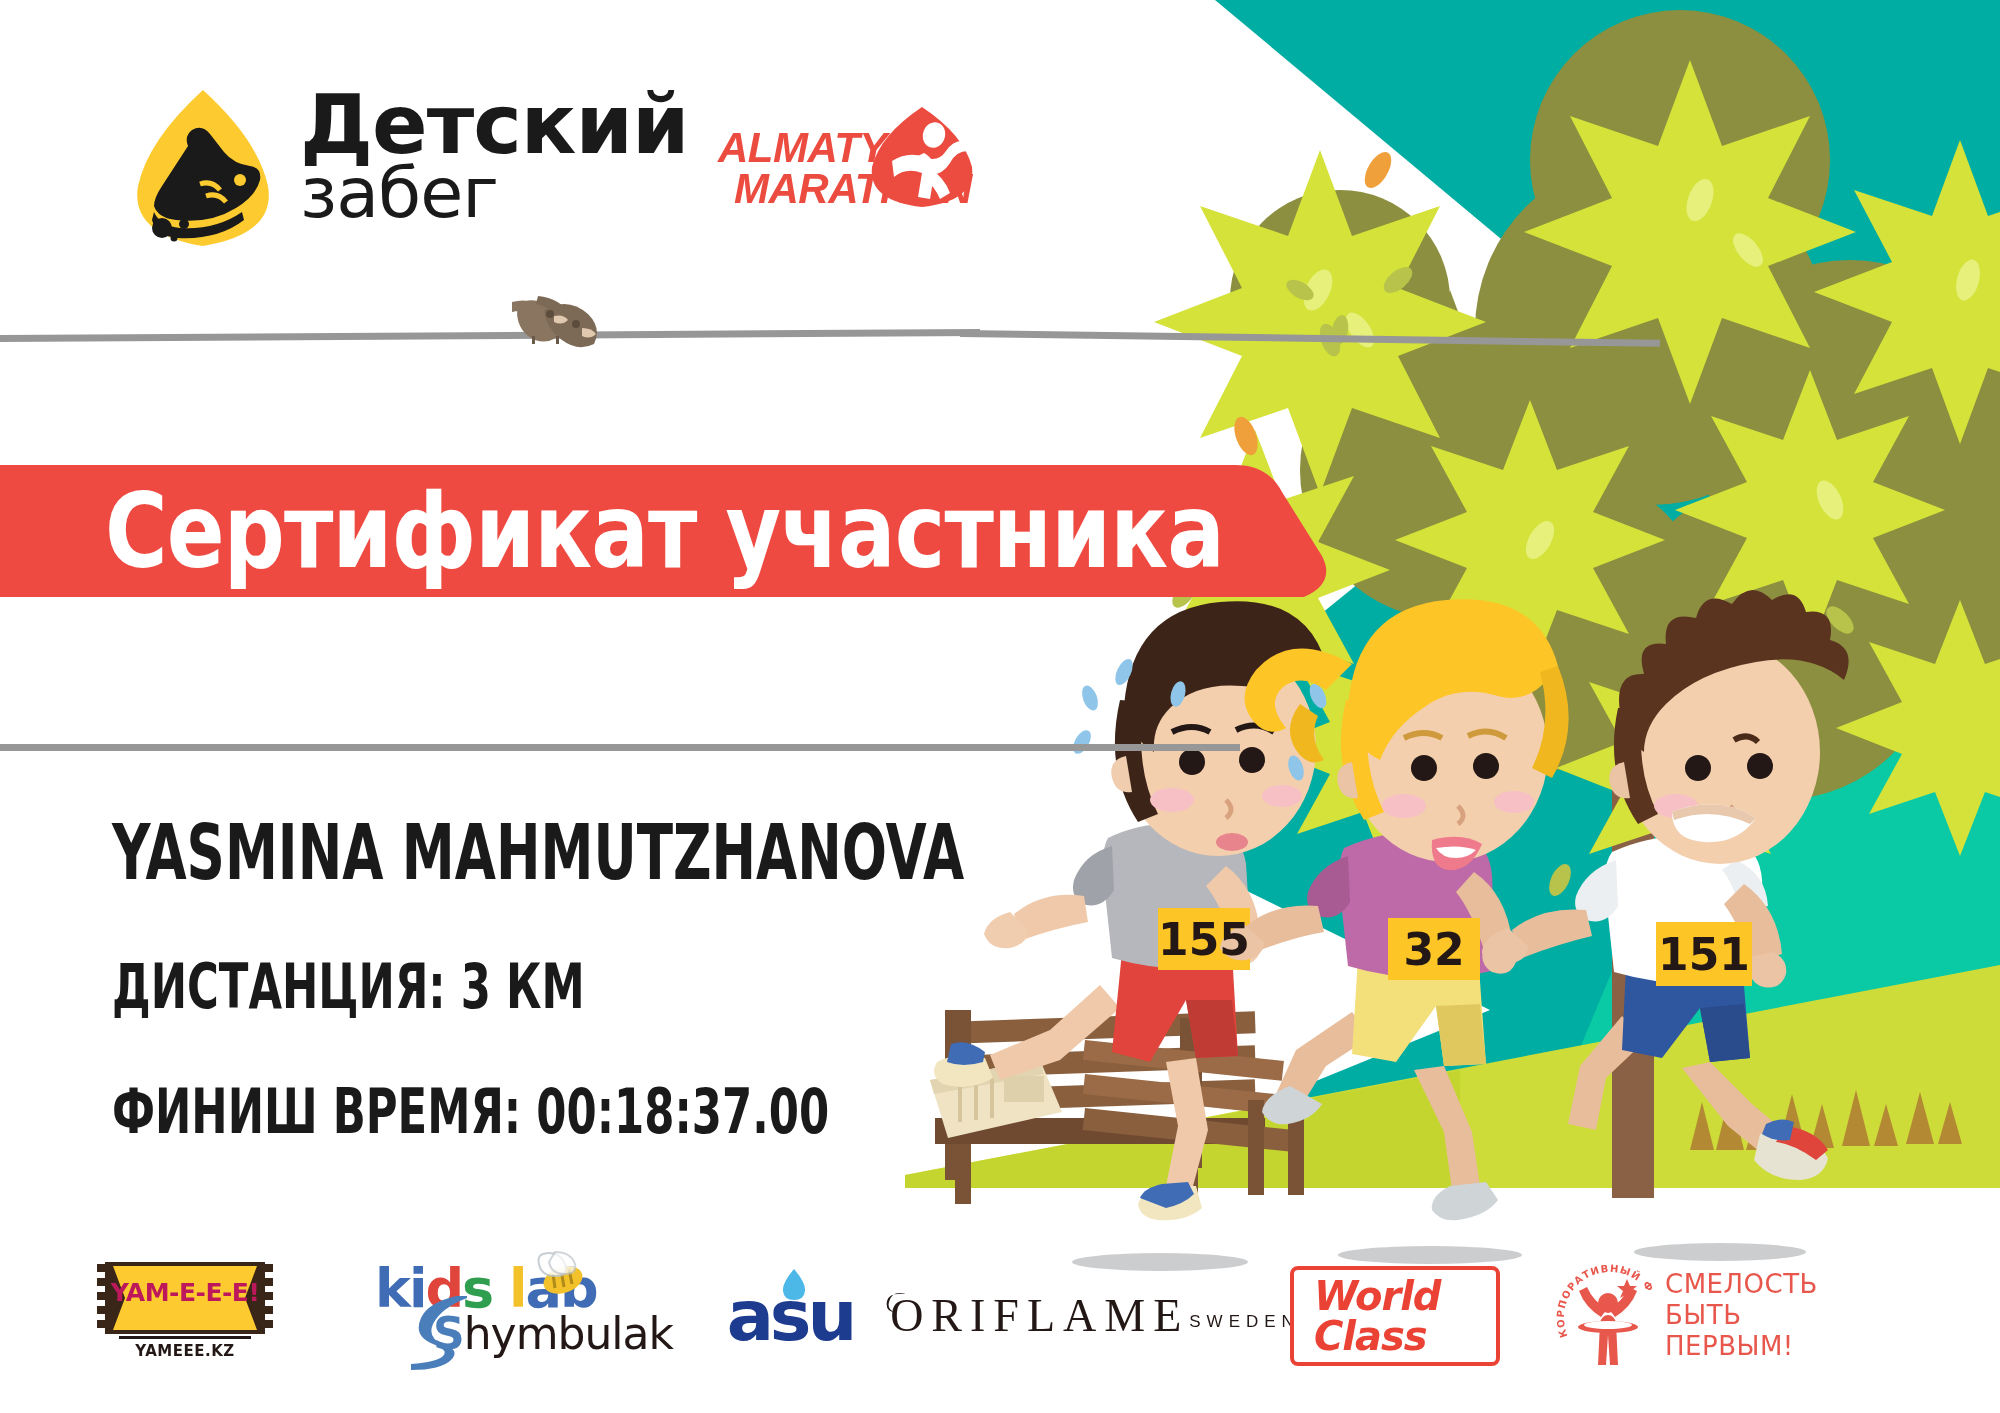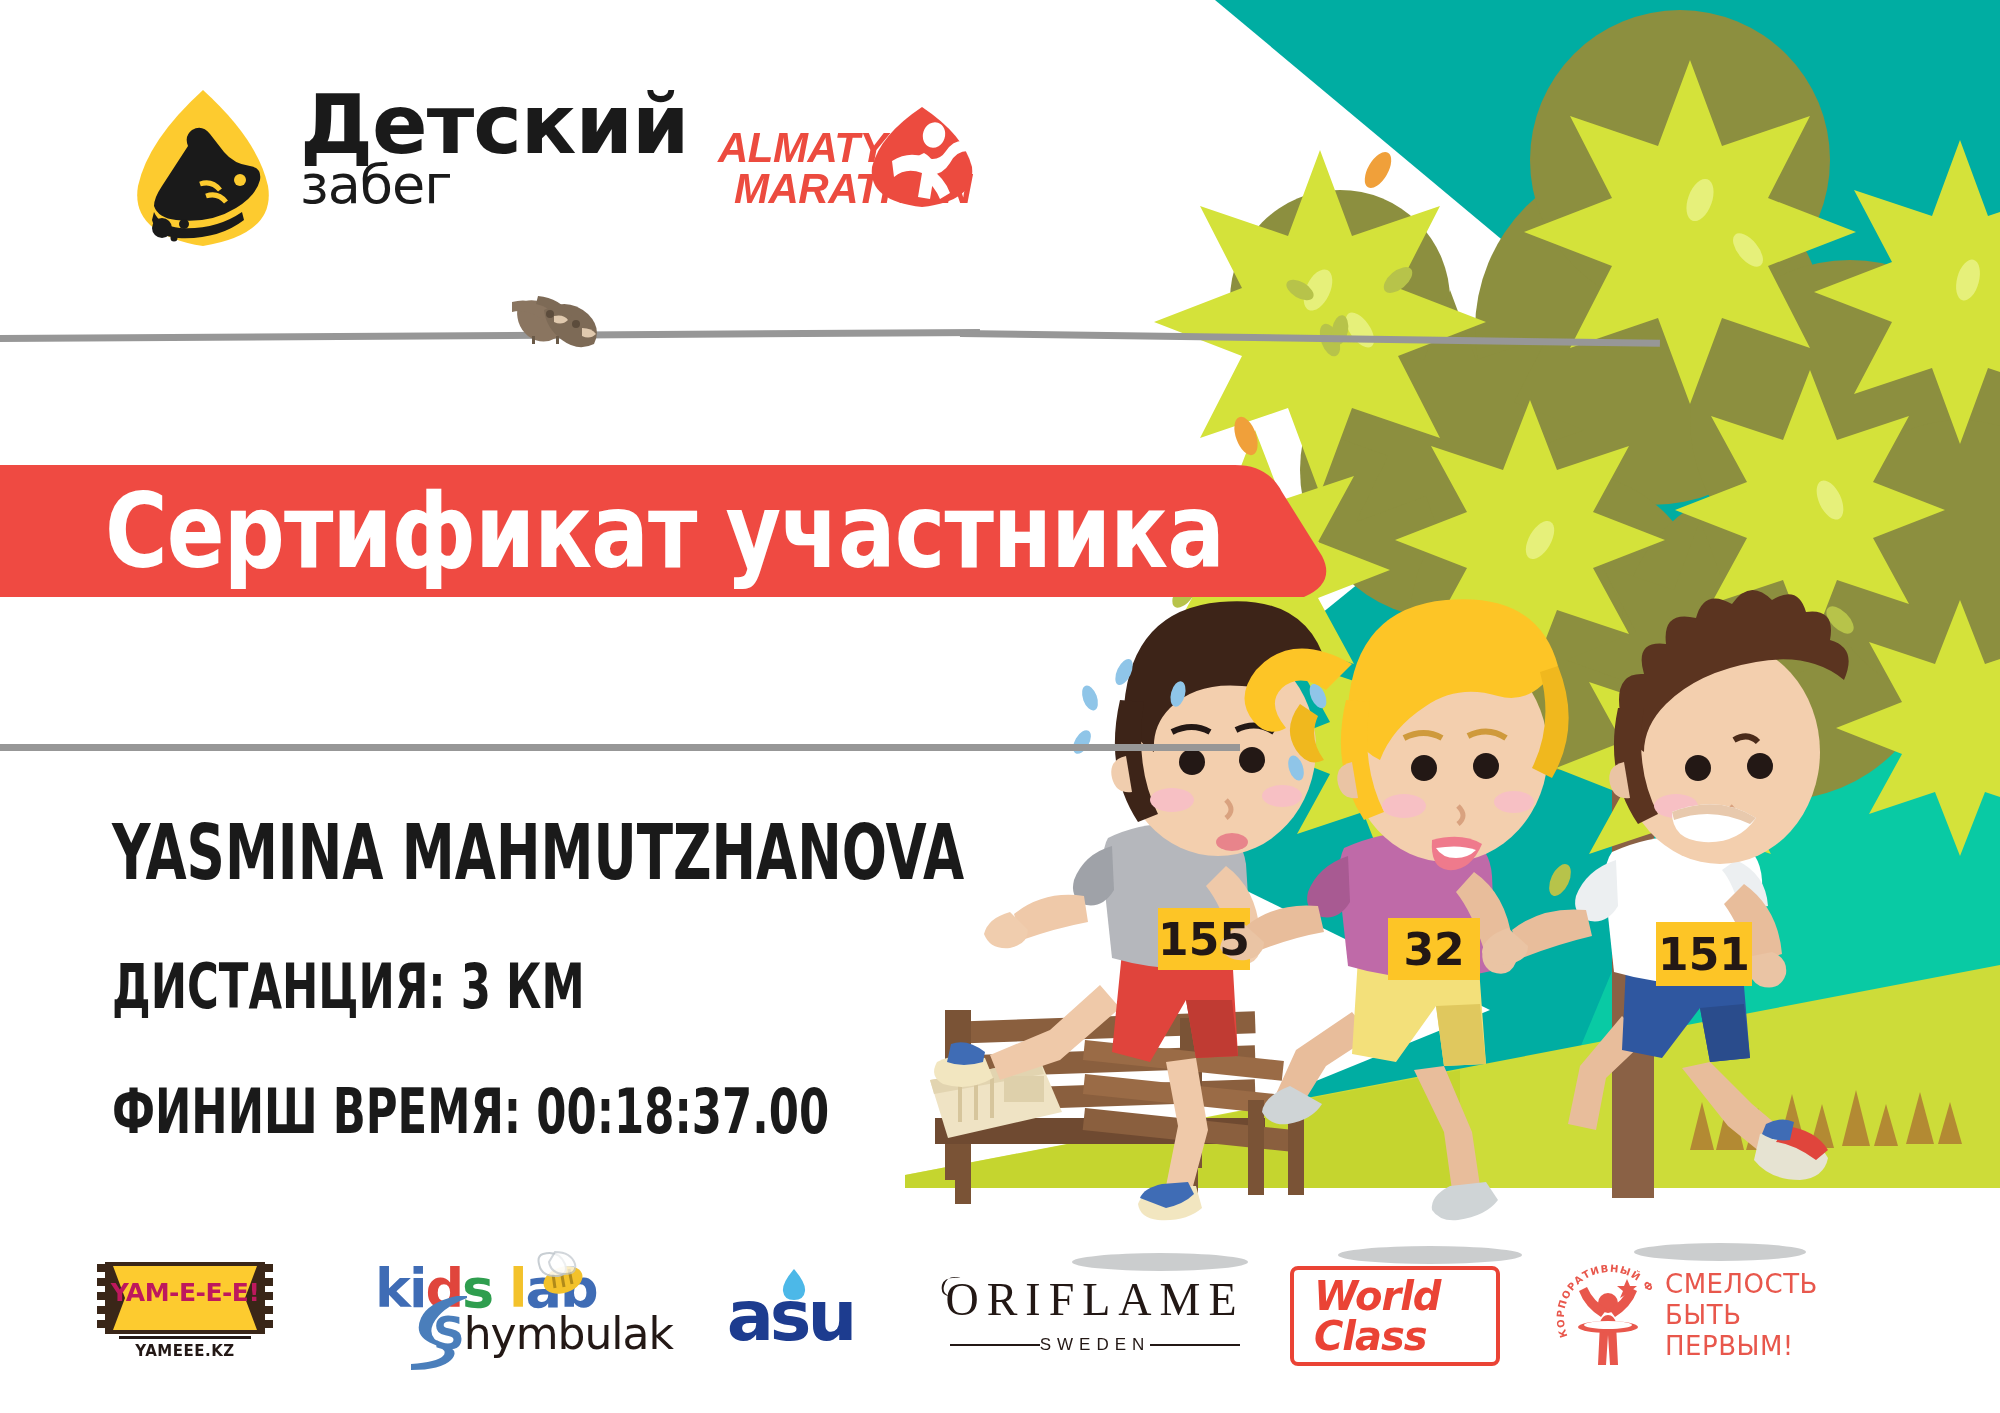--- a/index.html
+++ b/index.html
@@ -14,21 +14,21 @@
 
   
   #logo-kids{position:absolute;left:128px;top:88px;width:560px;height:160px;}
   .kids-drop{position:absolute;left:0;top:0;width:150px;height:160px;}
   .kids-text{position:absolute;left:172px;top:-2px;width:390px;height:170px;}
   .kids-line1{
     font-family:"DejaVu Sans",sans-serif;font-weight:bold;font-size:82px;
     color:#1a1a1a;line-height:0.95;letter-spacing:-1px;
   }
   .kids-line2{
-    font-family:"DejaVu Sans",sans-serif;font-weight:400;font-size:54px;
+    font-family:"DejaVu Sans",sans-serif;font-weight:400;font-size:70px;
     color:#1a1a1a;line-height:1.0;letter-spacing:-1px;margin-top:-6px;
   }
   #logo-almaty{position:absolute;left:718px;top:105px;width:260px;height:130px;}
   .am-words{position:absolute;left:0;top:22px;width:185px;}
   .am-w{
     font-family:"Liberation Sans",sans-serif;font-style:italic;font-weight:bold;
     color:#ec4b3f;font-size:42px;line-height:0.98;letter-spacing:-0.5px;
   }
   .am-w2{margin-left:16px;}
 
@@ -96,21 +96,21 @@
   .kl-S{color:#4a7ebb;font-weight:bold;}
 
   
   #sp-asu{width:150px;height:130px;margin-left:85px;}
   .asu-text{
     font-family:"DejaVu Sans",sans-serif;font-weight:bold;font-size:70px;
     color:#1d3c8f;letter-spacing:-4px;line-height:1;
   }
 
   
-  #sp-orif{width:300px;height:130px;margin-left:80px;flex-direction:column;text-align:right;}
+  #sp-orif{width:300px;height:130px;margin-left:80px;text-align:right;}
   .of-name{
     font-family:"Liberation Serif",serif;font-size:46px;color:#231815;
     letter-spacing:8px;line-height:1;
   }
   .of-sub-row{display:flex;align-items:center;margin-top:12px;width:290px;}
   .of-rule{flex:1;height:2px;background:#231815;}
   .of-sub{
     font-family:"Liberation Sans",sans-serif;font-size:17px;color:#231815;
     letter-spacing:6px;
   }

